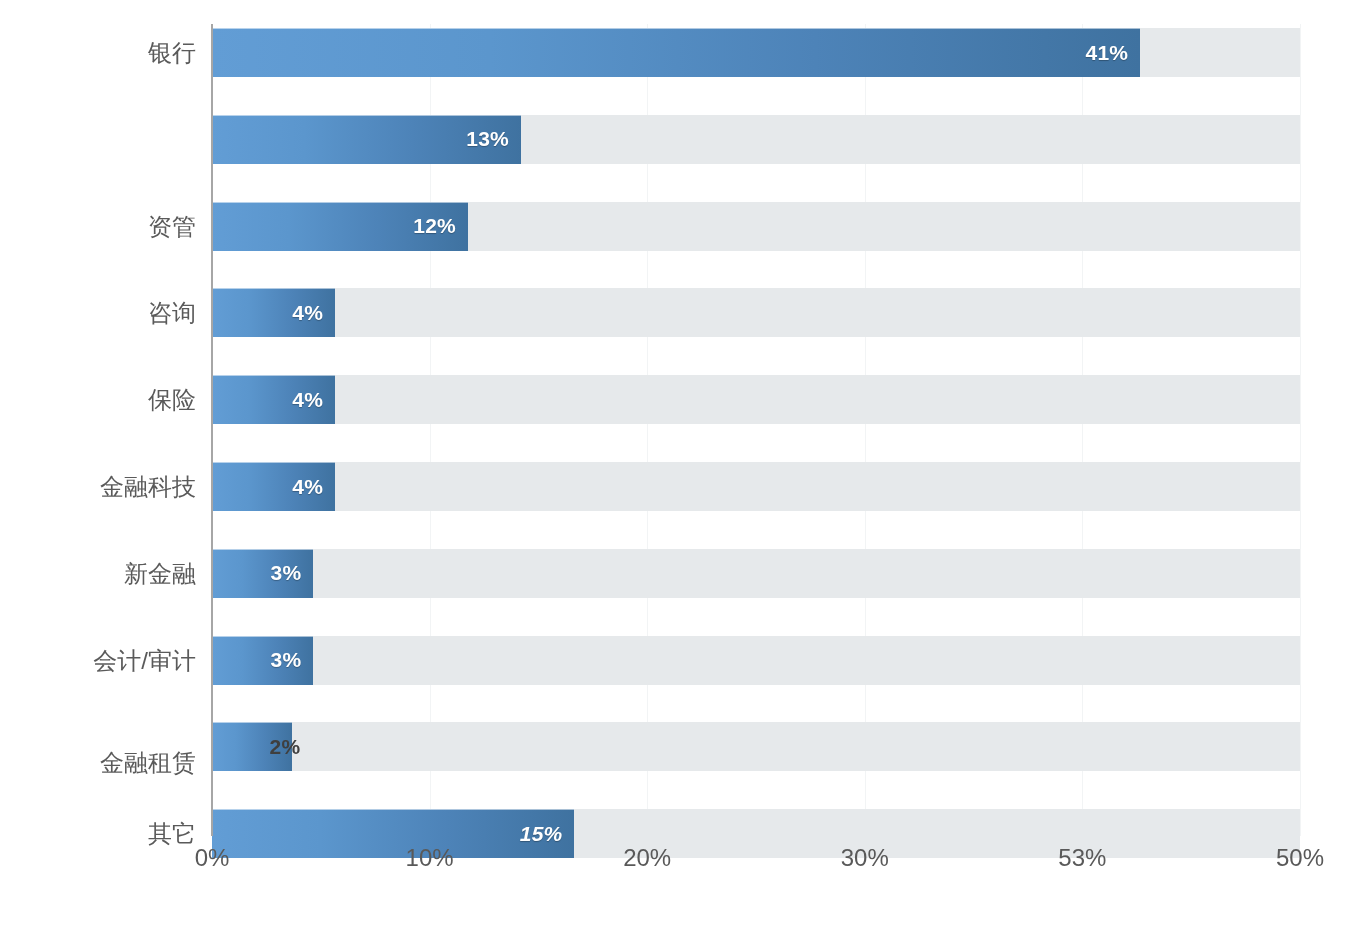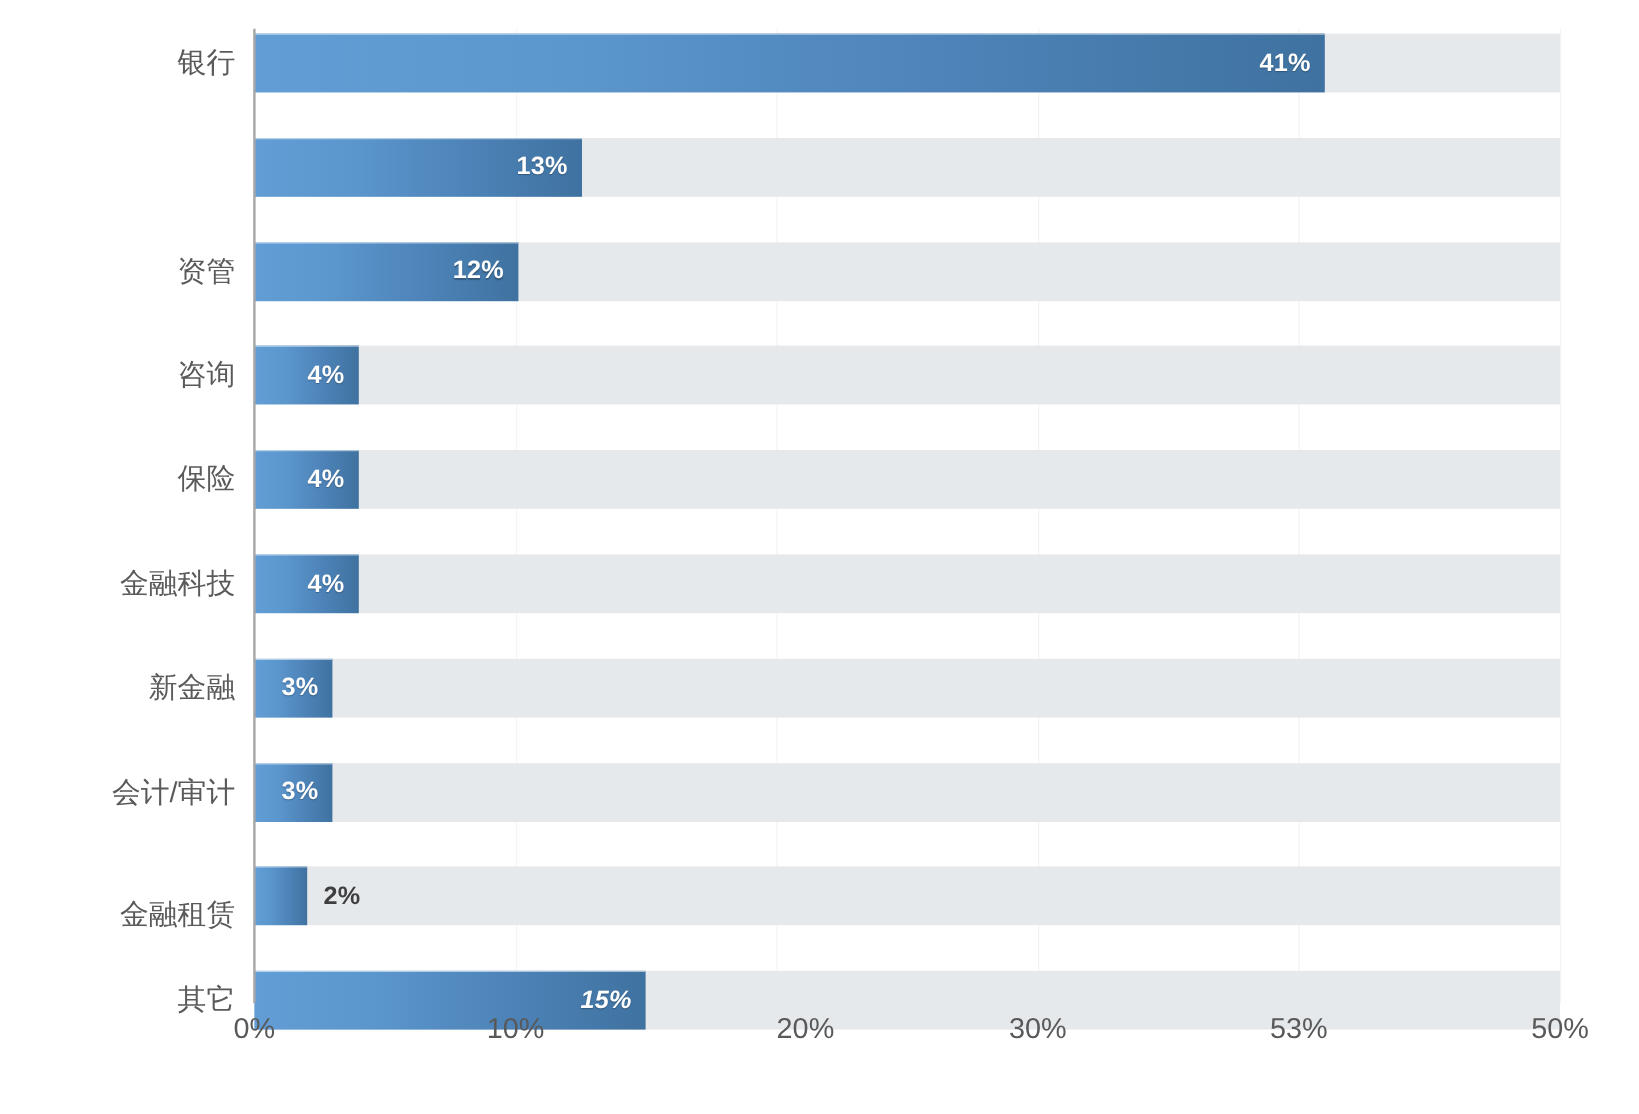--- a/index.html
+++ b/index.html
@@ -67,20 +67,21 @@
     background: #e6e9eb;
   }
 
   .bar {
     position: absolute;
     left: 0;
     top: 0;
     height: 100%;
     background: linear-gradient(to right, #629dd5 0%, #5b96cd 30%, #4d83b8 65%, #3f72a0 100%);
     box-shadow: 0 1px 0 rgba(255,255,255,0.55) inset;
+    padding-left: 36px;
   }
 
   .bar-value-inside {
     position: absolute;
     top: 50%;
     transform: translateY(-50%);
     right: 12px;
     color: #ffffff;
     font-size: 21px;
     font-weight: bold;
@@ -224,19 +225,19 @@
       <div class="cat-label" style="top: 438px; text-align: right;">金融科技</div>
       <div class="cat-label" style="top: 524.8px;">新金融</div>
       <div class="cat-label" style="top: 611.6px;">会计/审计</div>
       <div class="cat-label" style="top: 714px;">金融租赁</div>
       <div class="cat-label" style="top: 785.2px;">其它</div>
     </div>
 
   <div class="x-ticks" id="x-ticks">
       <span class="x-tick" style="left: 0px;">0%</span>
       <span class="x-tick" style="left: 217.6px;">10%</span>
-      <span class="x-tick" style="left: 435.2px; margin-left: 24px;">20%</span>
+      <span class="x-tick" style="left: 435.2px;">20%</span>
       <span class="x-tick" style="left: 652.8px;">30%</span>
       <span class="x-tick" style="left: 870.4px;">53%</span>
       <span class="x-tick" style="left: 1088px;">50%</span>
     </div>
 
 </div>
 
 </body></html>

